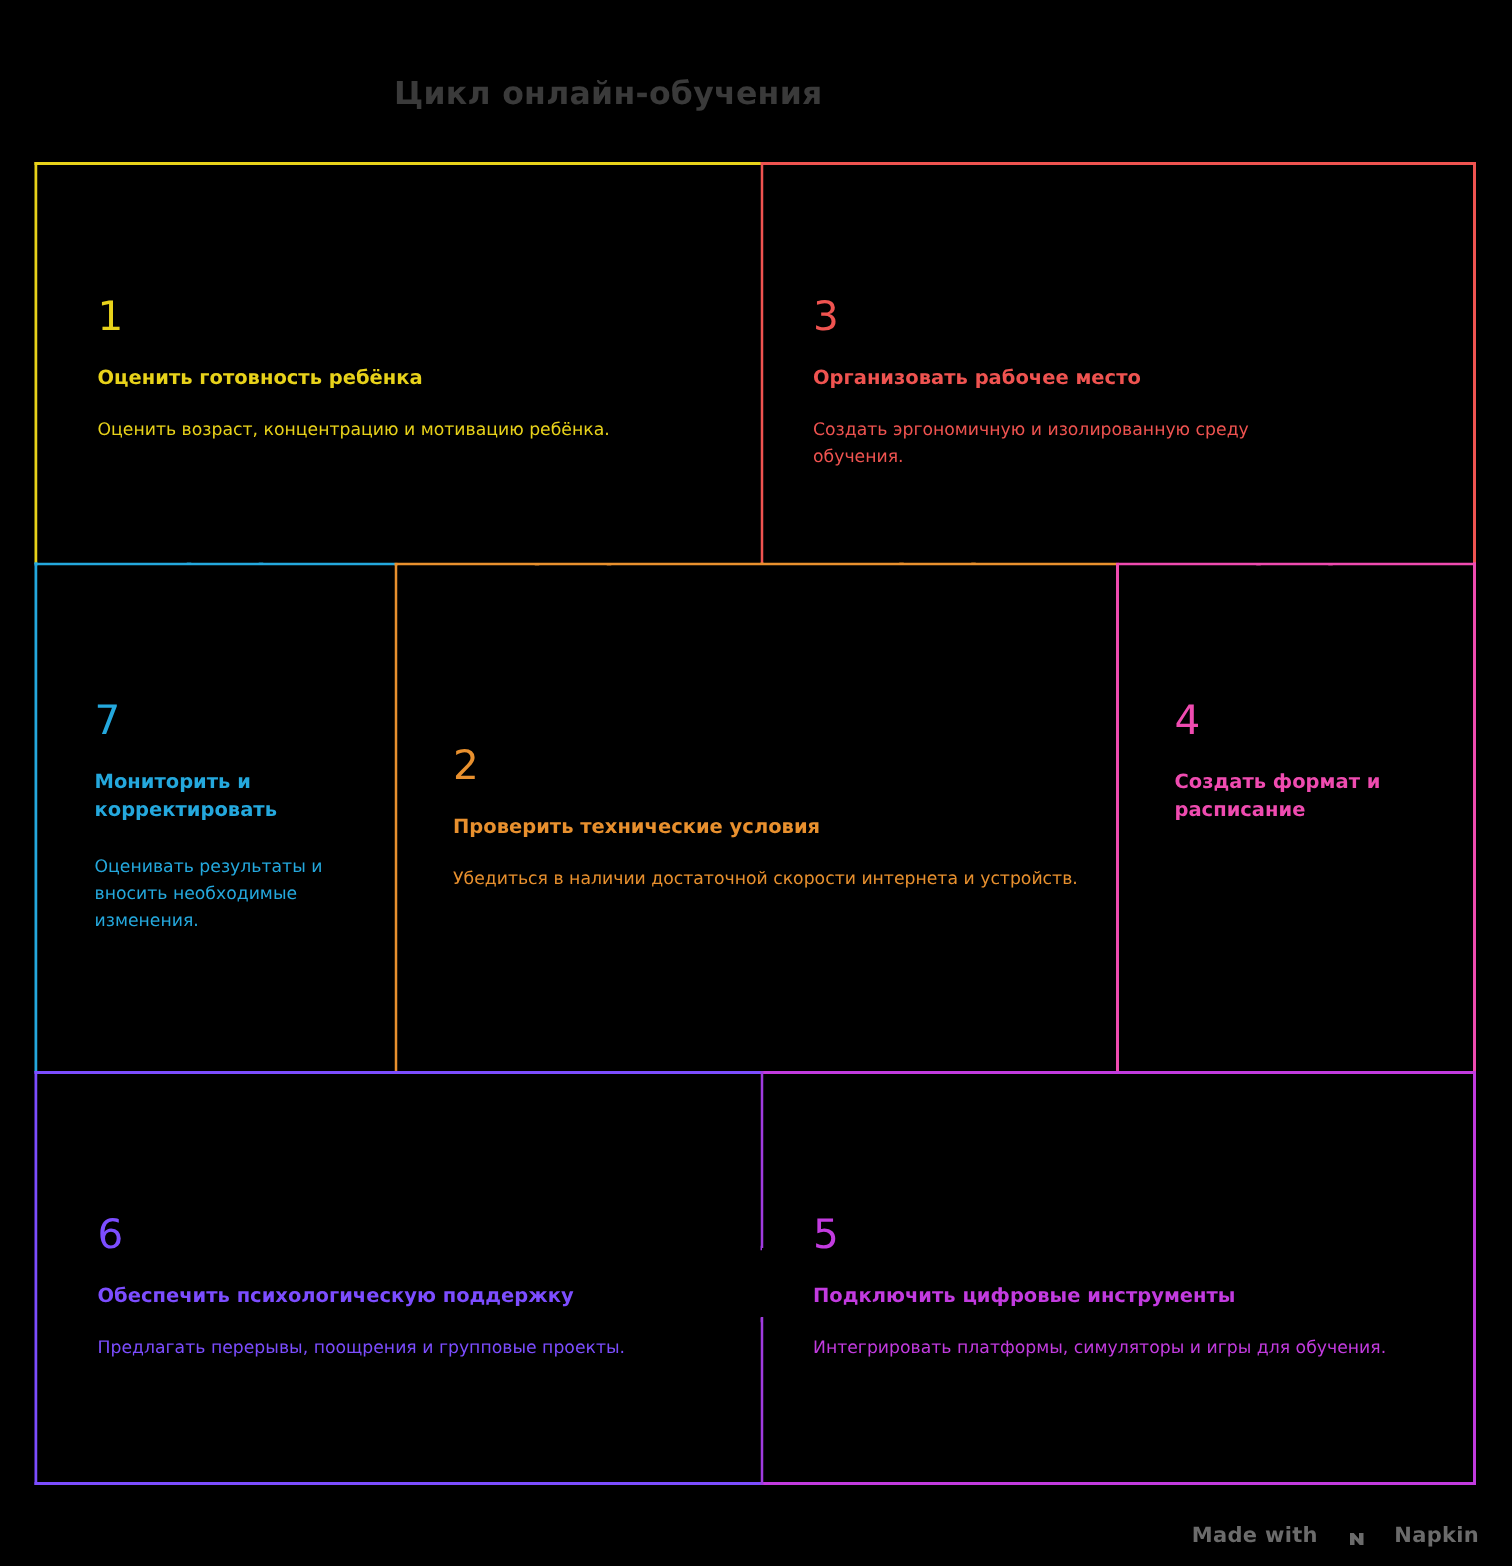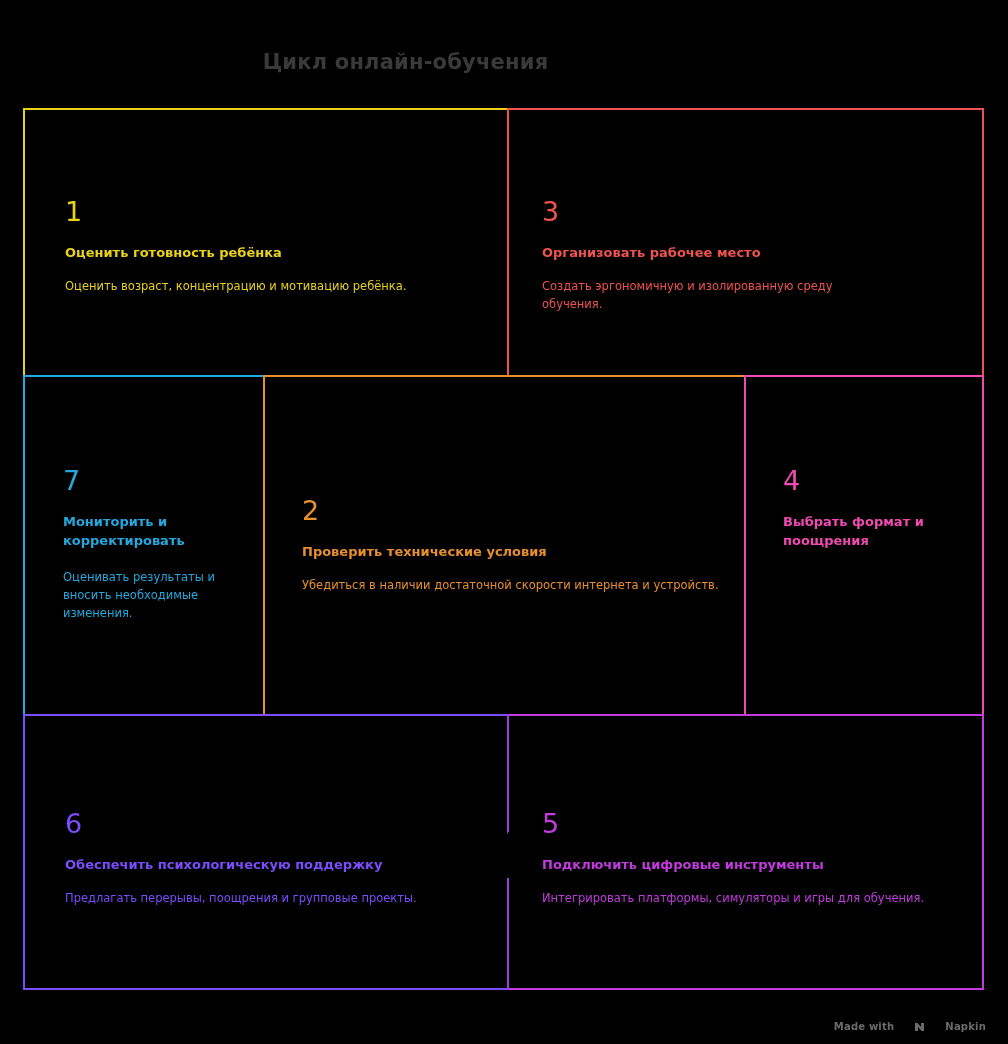--- a/index.html
+++ b/index.html
@@ -68,21 +68,21 @@
     overflow: visible;
     pointer-events: none;
   }
   #footer {
     position: absolute;
     right: 22px;
     bottom: 12px;
     display: flex;
     align-items: center;
     gap: 20px;
-    font-size: 10px;
+    font-size: 14px;
     font-weight: 700;
     color: #6b6b6b;
     letter-spacing: 0.2px;
   }
   #footer .mark {
     display: inline-block;
     width: 11px;
     height: 10px;
     position: relative;
   }
@@ -159,21 +159,21 @@
   </div>
 
   <div class="cell" style="left:242px;top:269px;width:479px;height:337px;">
     <div class="num" style="left:37px;top:120px;color:#e8902e;">2</div>
     <div class="ttl" style="left:37px;top:166px;width:420px;color:#e8902e;">Проверить технические условия</div>
     <div class="desc" style="left:37px;top:200px;width:420px;color:#e8902e;">Убедиться в наличии достаточной скорости интернета и устройств.</div>
   </div>
 
   <div class="cell" style="left:723px;top:269px;width:236px;height:337px;">
     <div class="num" style="left:37px;top:90px;color:#ef4bb0;">4</div>
-    <div class="ttl" style="left:37px;top:136px;width:180px;color:#ef4bb0;">Выбрать формат и поощрения</div>
+    <div class="ttl" style="left:37px;top:136px;width:180px;color:#ef4bb0;">Создать формат и расписание</div>
   </div>
 
   <div class="cell" style="left:2px;top:608px;width:482px;height:272px;">
     <div class="num" style="left:40px;top:94px;color:#7c4dff;">6</div>
     <div class="ttl" style="left:40px;top:140px;width:430px;color:#7c4dff;">Обеспечить психологическую поддержку</div>
     <div class="desc" style="left:40px;top:174px;width:375px;color:#7c4dff;">Предлагать перерывы, поощрения и групповые проекты.</div>
   </div>
 
   <div class="cell" style="left:486px;top:608px;width:473px;height:272px;">
     <div class="num" style="left:33px;top:94px;color:#c23bdf;">5</div>

